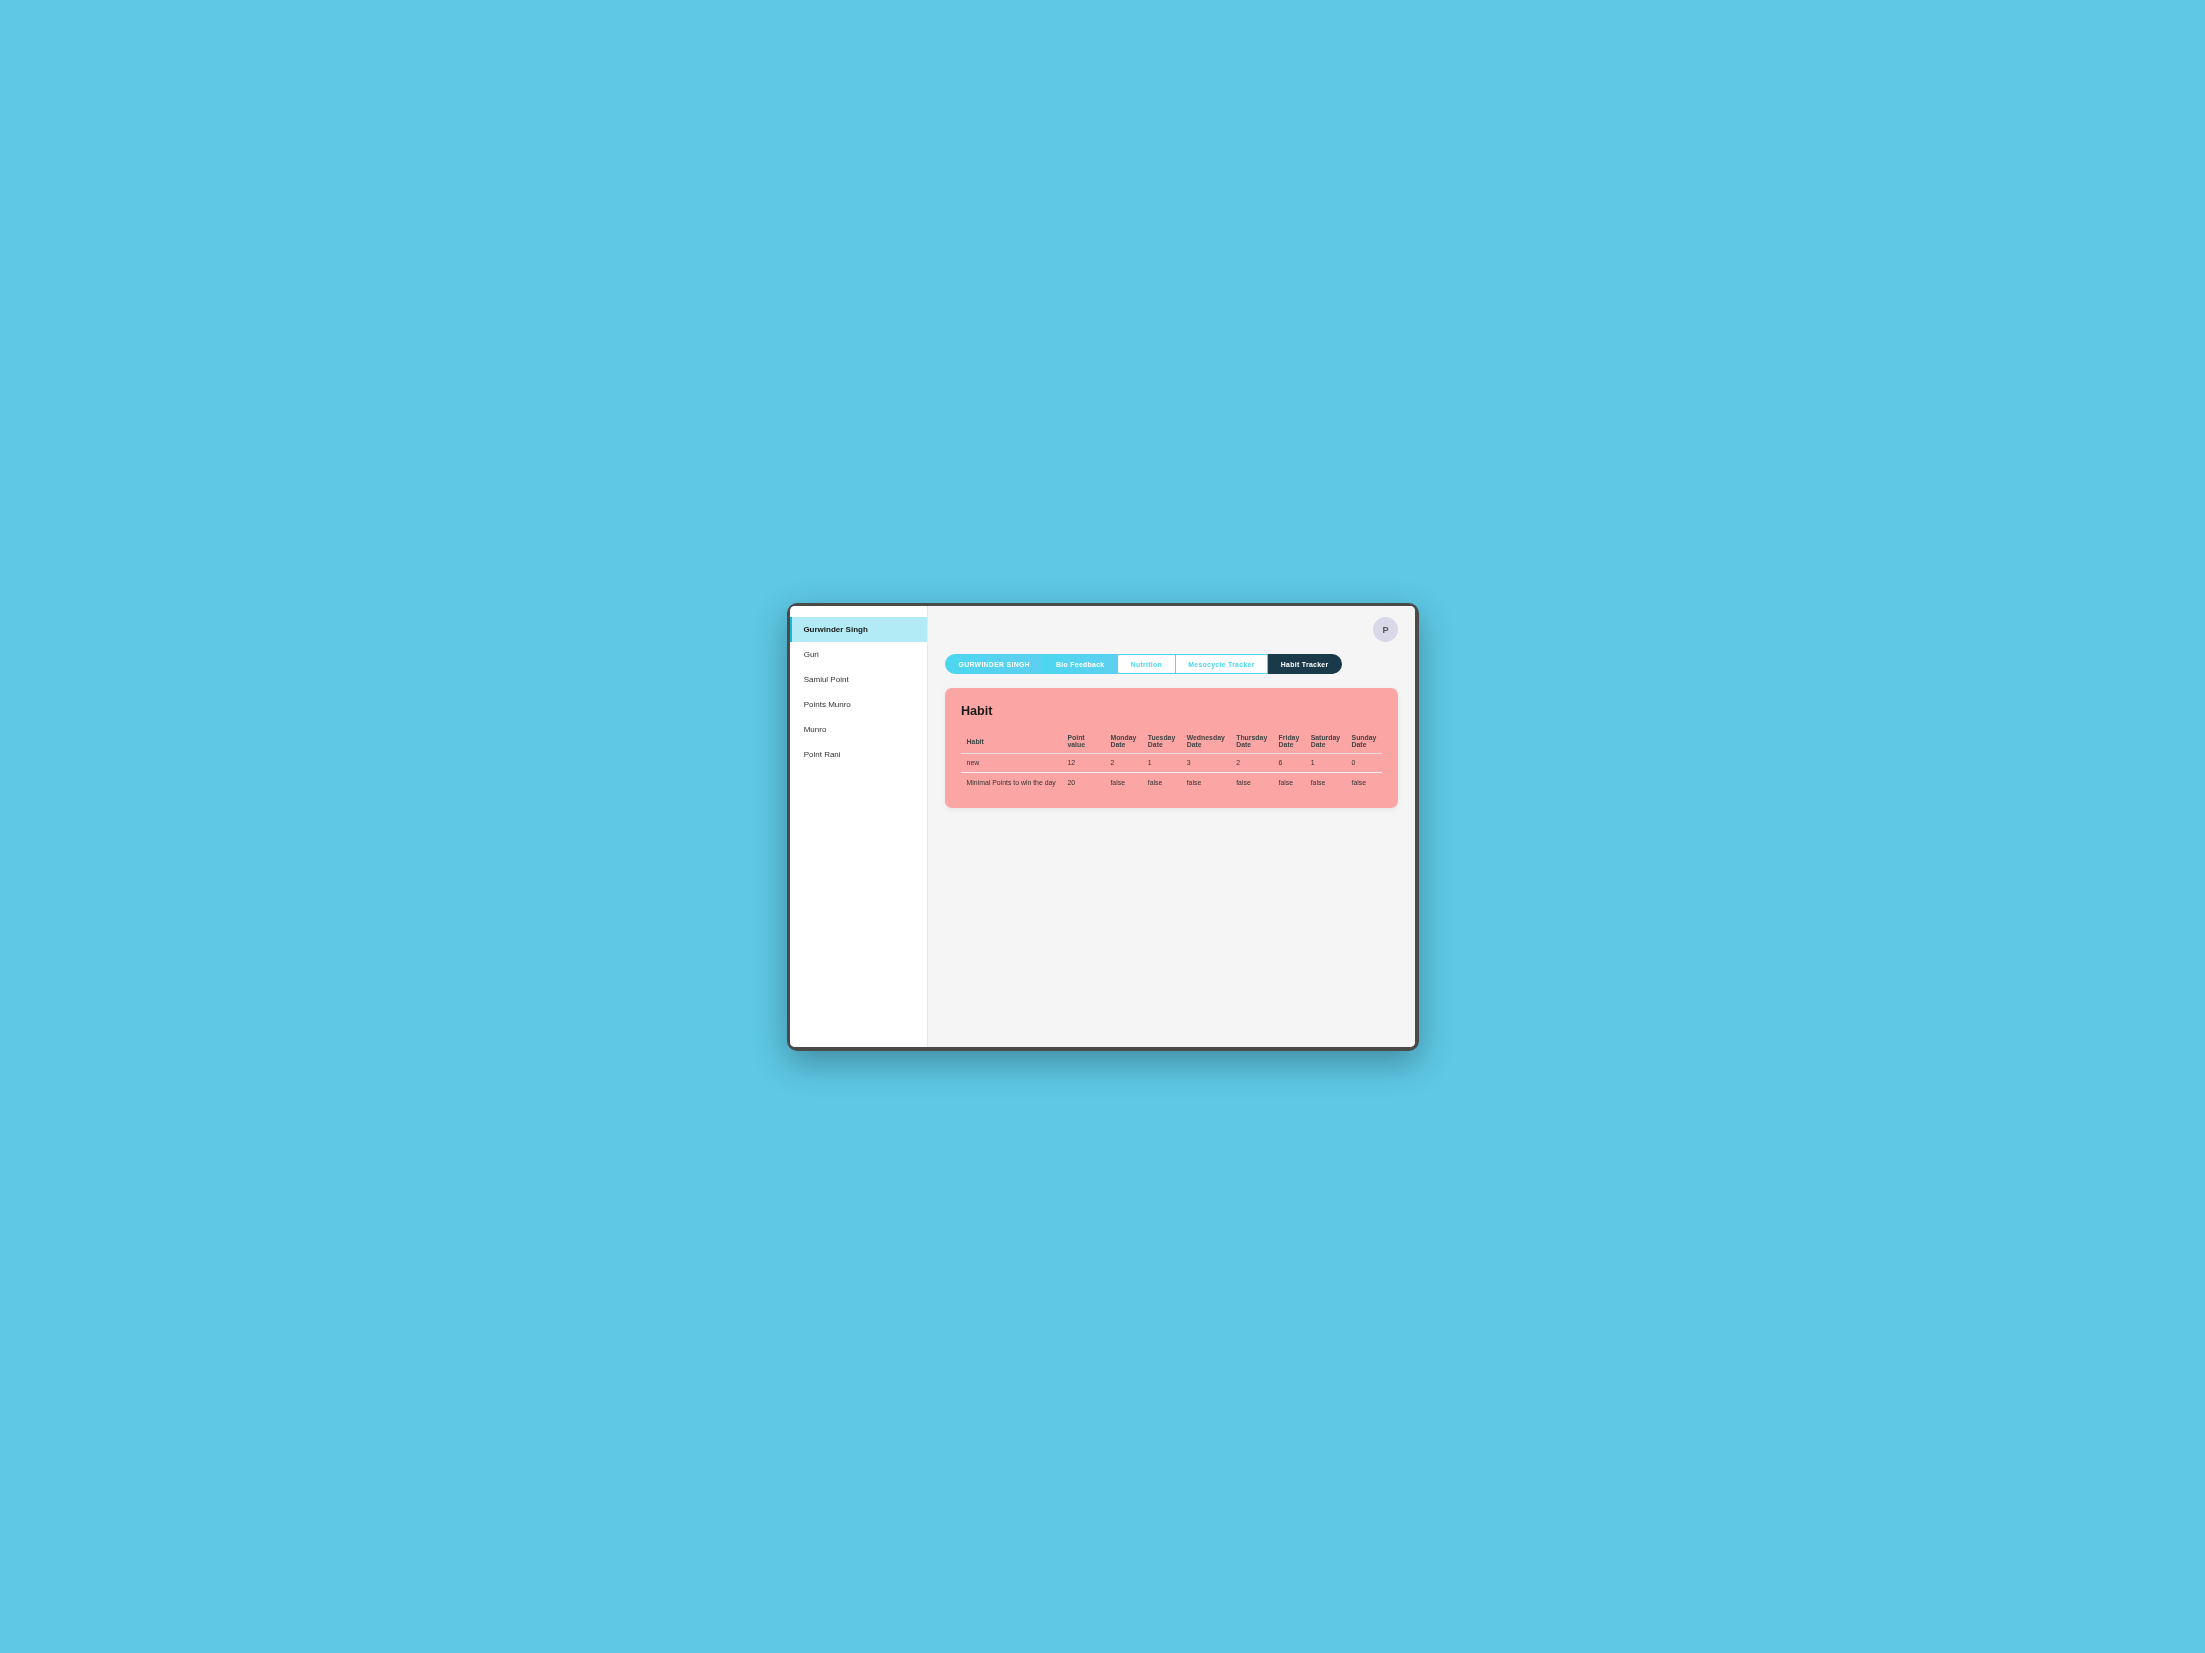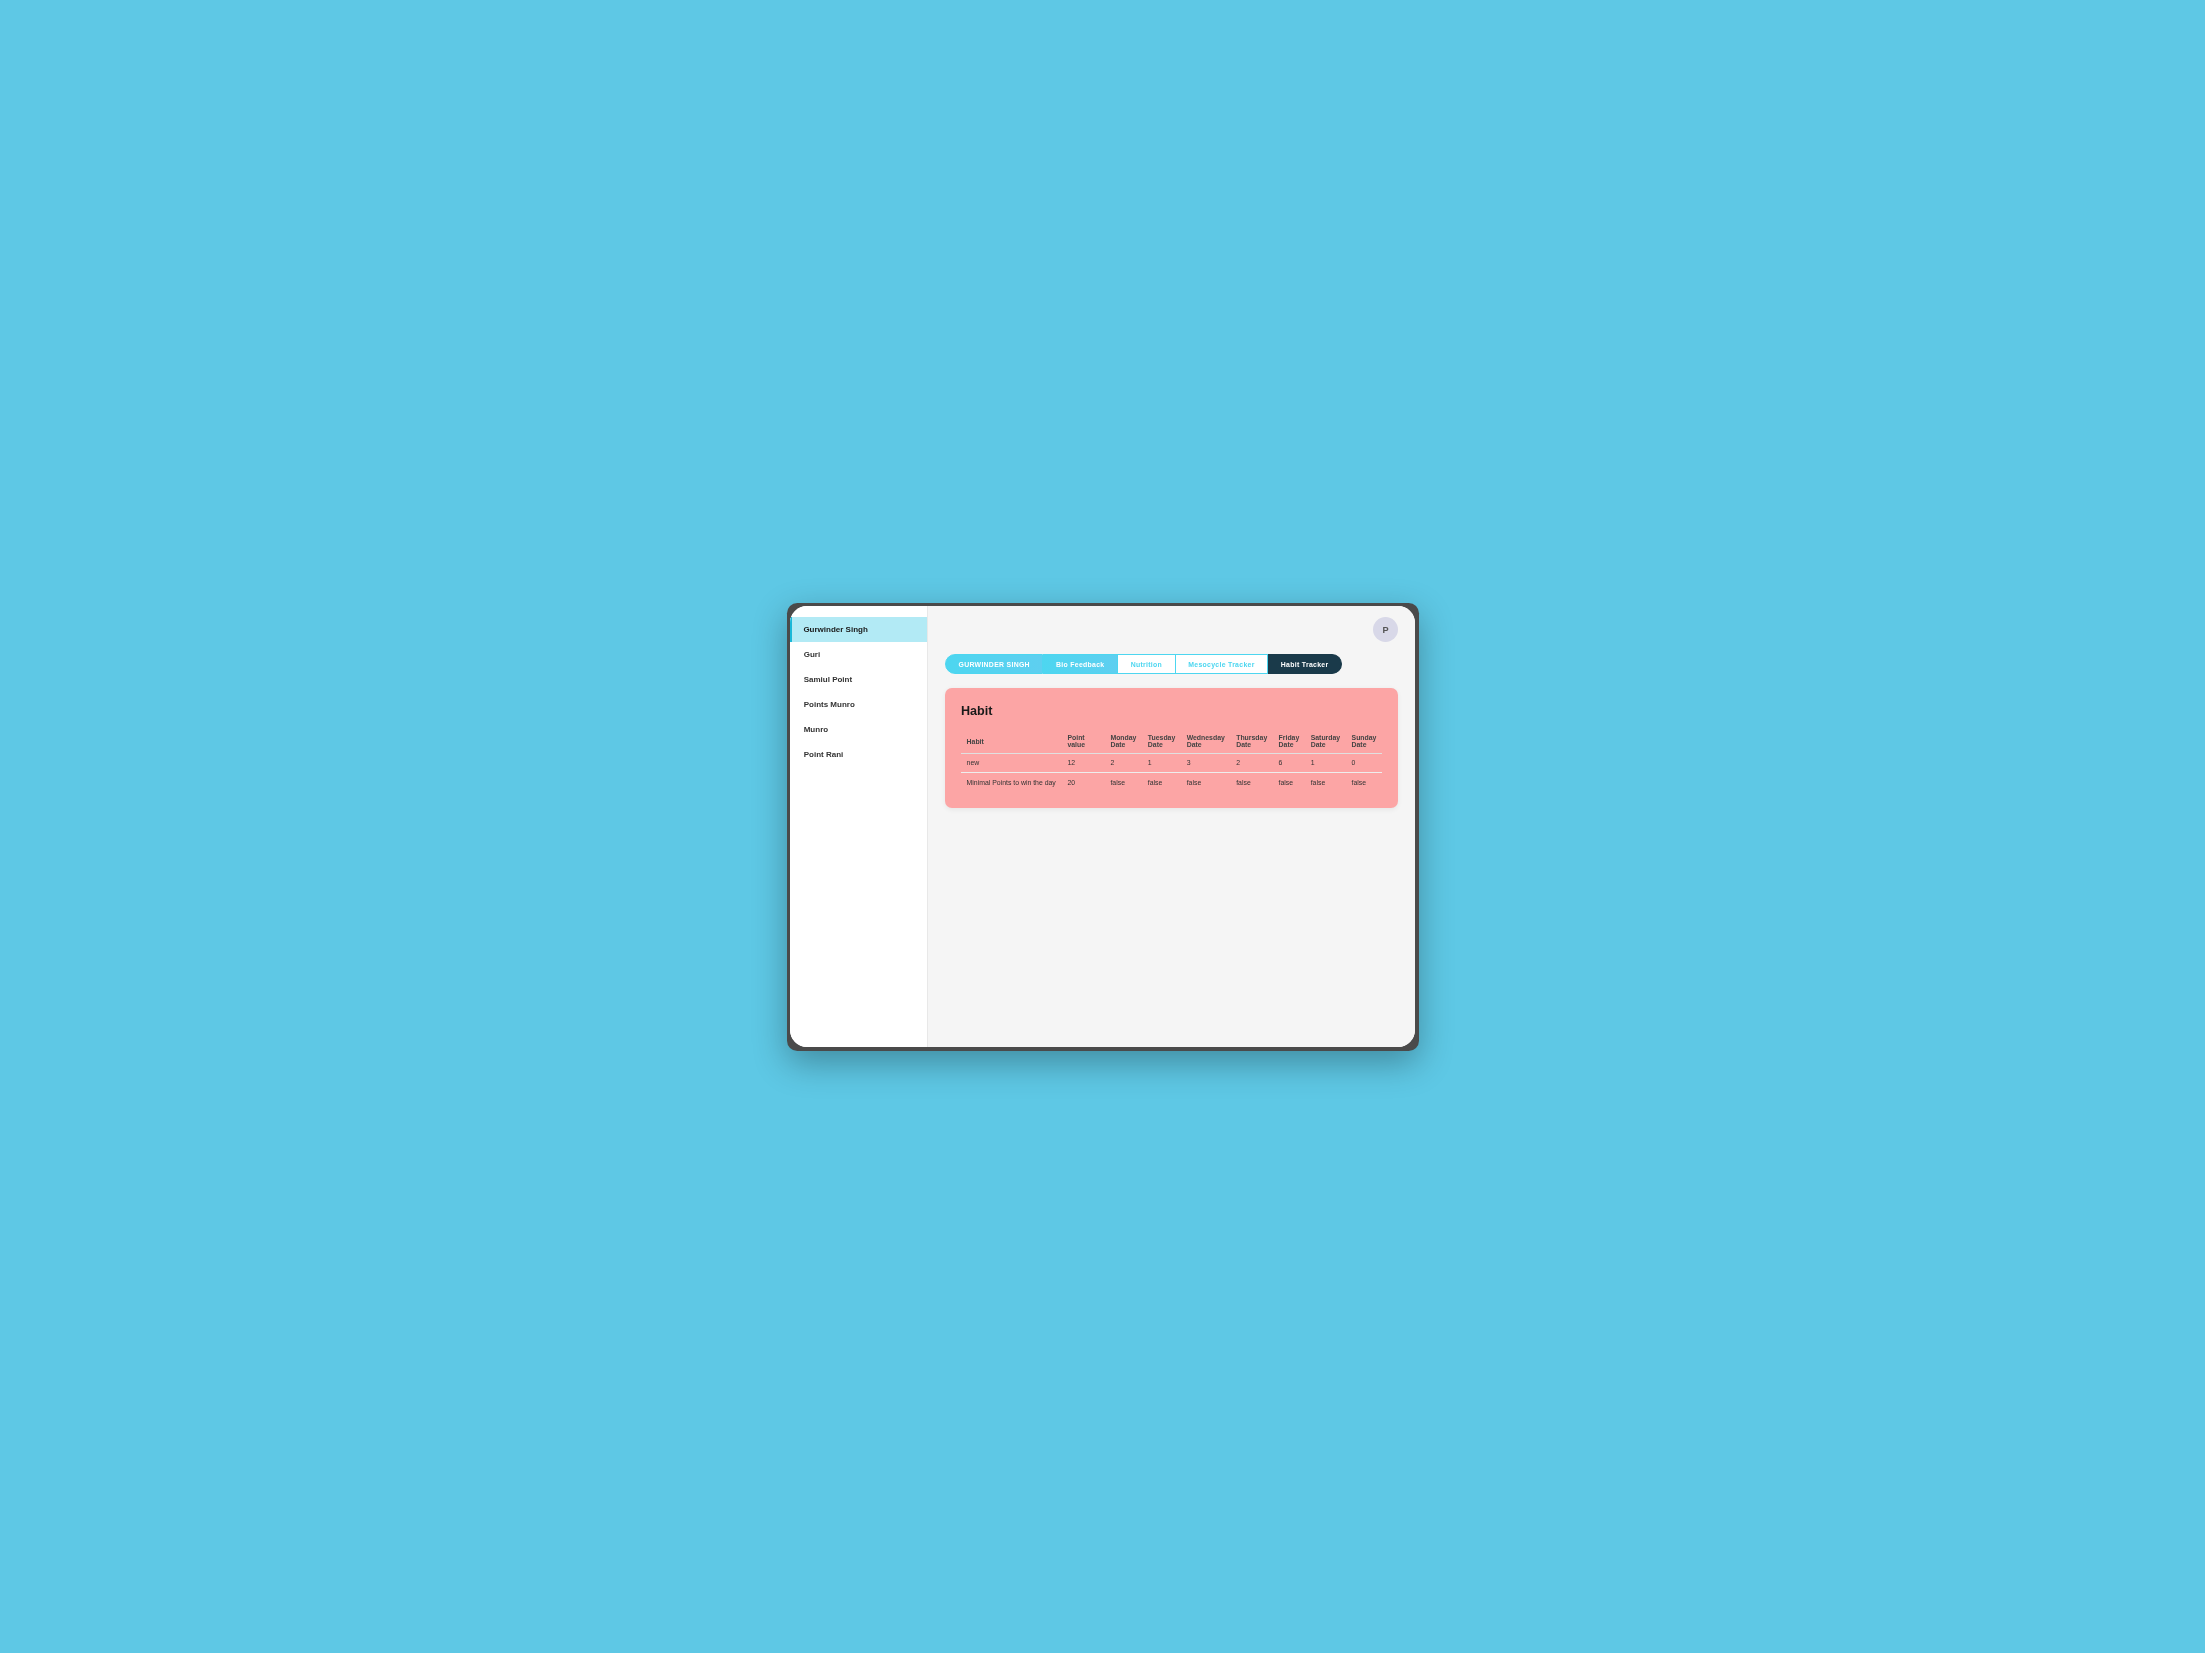--- a/index.html
+++ b/index.html
@@ -17,41 +17,41 @@
       background: #4a4a4a;
       border-radius: 10.3px;
       padding: 3.4px;
       width: 632px;
       min-height: 448px;
       box-shadow: 0 11.5px 34px rgba(0,0,0,0.3);
     }
 
     .app-inner {
       background: #ffffff;
-      border-radius: 17px;
+      border-radius: 5px;
       display: flex;
       min-height: 441px;
       overflow: hidden;
     }
 
     
     .sidebar {
       width: 138px;
       flex-shrink: 0;
       background: #ffffff;
       border-right: 0.6px solid #e8e8e8;
       padding-top: 11.5px;
     }
 
     .sidebar-item {
       padding: 8px 13.8px;
       cursor: pointer;
       font-size: 8px;
       color: #333;
-      font-weight: 700;
+      font-weight: 400;
     }
 
     .sidebar-item.active {
       background: #b2eaf5;
       color: #1a1a1a;
       font-weight: 600;
       border-left: 2.3px solid #1ab8d8;
       padding-left: 11.5px;
     }
 

